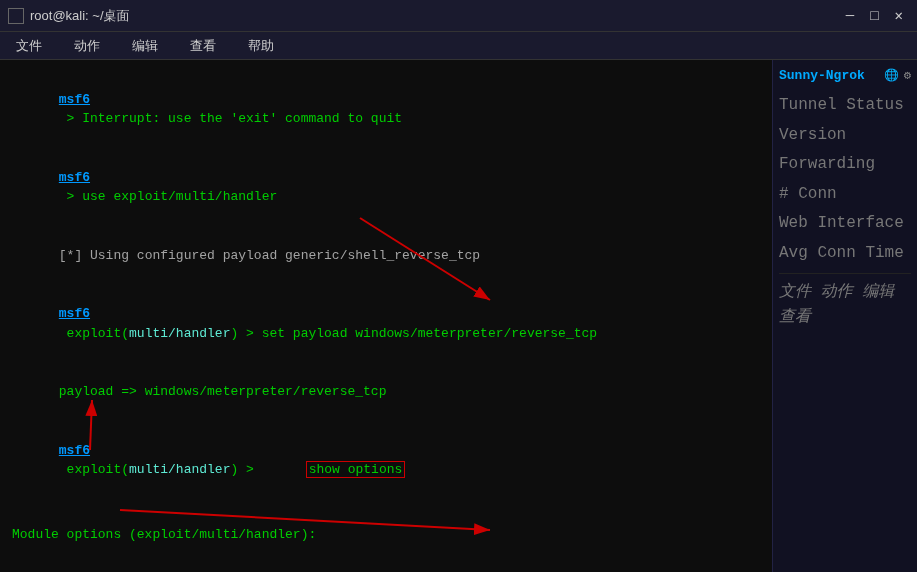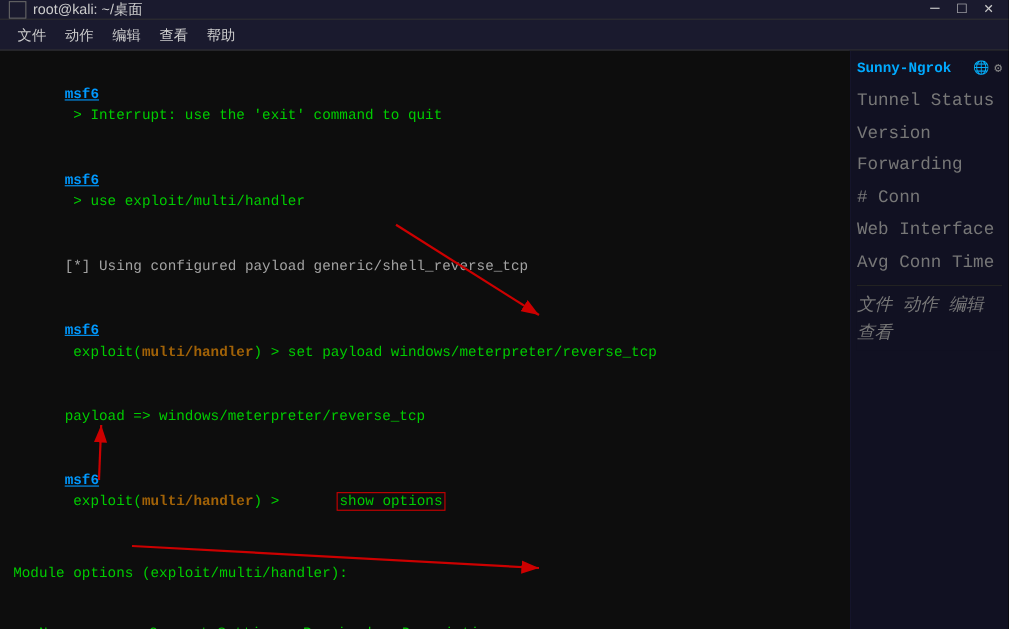--- a/index.html
+++ b/index.html
@@ -10,21 +10,21 @@
       font-family: 'Courier New', Courier, monospace;
       font-size: 13px;
       overflow: hidden;
       display: flex;
       flex-direction: column;
     }
 
     
     .titlebar {
       background: #1a1a2e;
-      height: 18px;
+      height: 32px;
       display: flex;
       align-items: center;
       justify-content: space-between;
       padding: 0 8px;
       border-bottom: 1px solid #333;
       flex-shrink: 0;
     }
     .titlebar-left {
       display: flex;
       align-items: center;
@@ -53,21 +53,21 @@
       line-height: 20px;
     }
 
     
     .menubar {
       background: #1a1a2e;
       height: 28px;
       display: flex;
       align-items: center;
       padding: 0 8px;
-      gap: 1px;
+      gap: 16px;
       border-bottom: 1px solid #333;
       flex-shrink: 0;
     }
     .menu-item {
       color: #ccc;
       font-size: 13px;
       font-family: 'Microsoft YaHei', sans-serif;
       padding: 3px 8px;
       cursor: pointer;
       border-radius: 2px;
@@ -181,22 +181,22 @@
       border-top: 1px solid #222;
       margin-top: 4px;
       padding-top: 4px;
       font-style: italic;
     }
     @keyframes blink {
       50% { opacity: 0; }
     }
 
     .bold-handler {
-      color: #a16207;
-      font-weight: bold;
+      color: #5eead4;
+      font-weight: normal;
     }
   </style>
 </head>
 <body>
 
 <div class="titlebar">
   <div class="titlebar-left">
     <div class="window-icon"></div>
     <span class="titlebar-title">root@kali: ~/桌面</span>
   </div>

